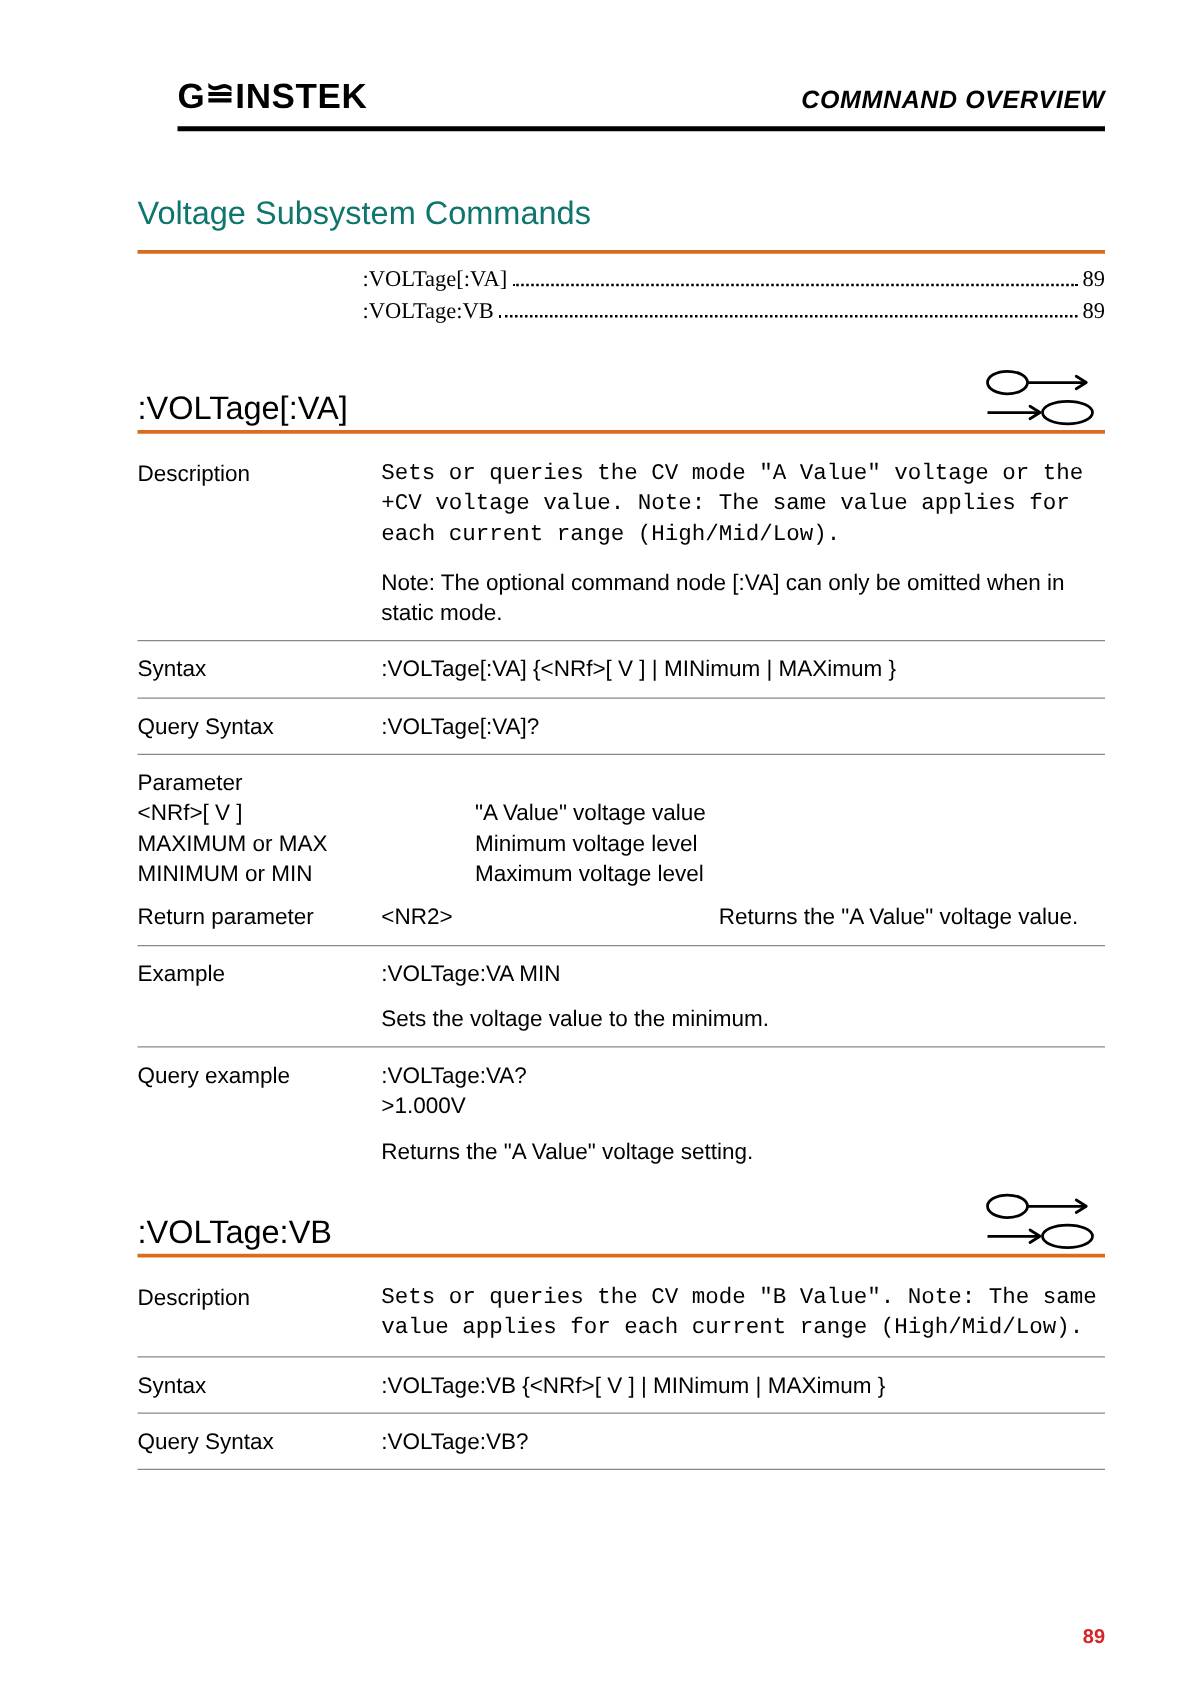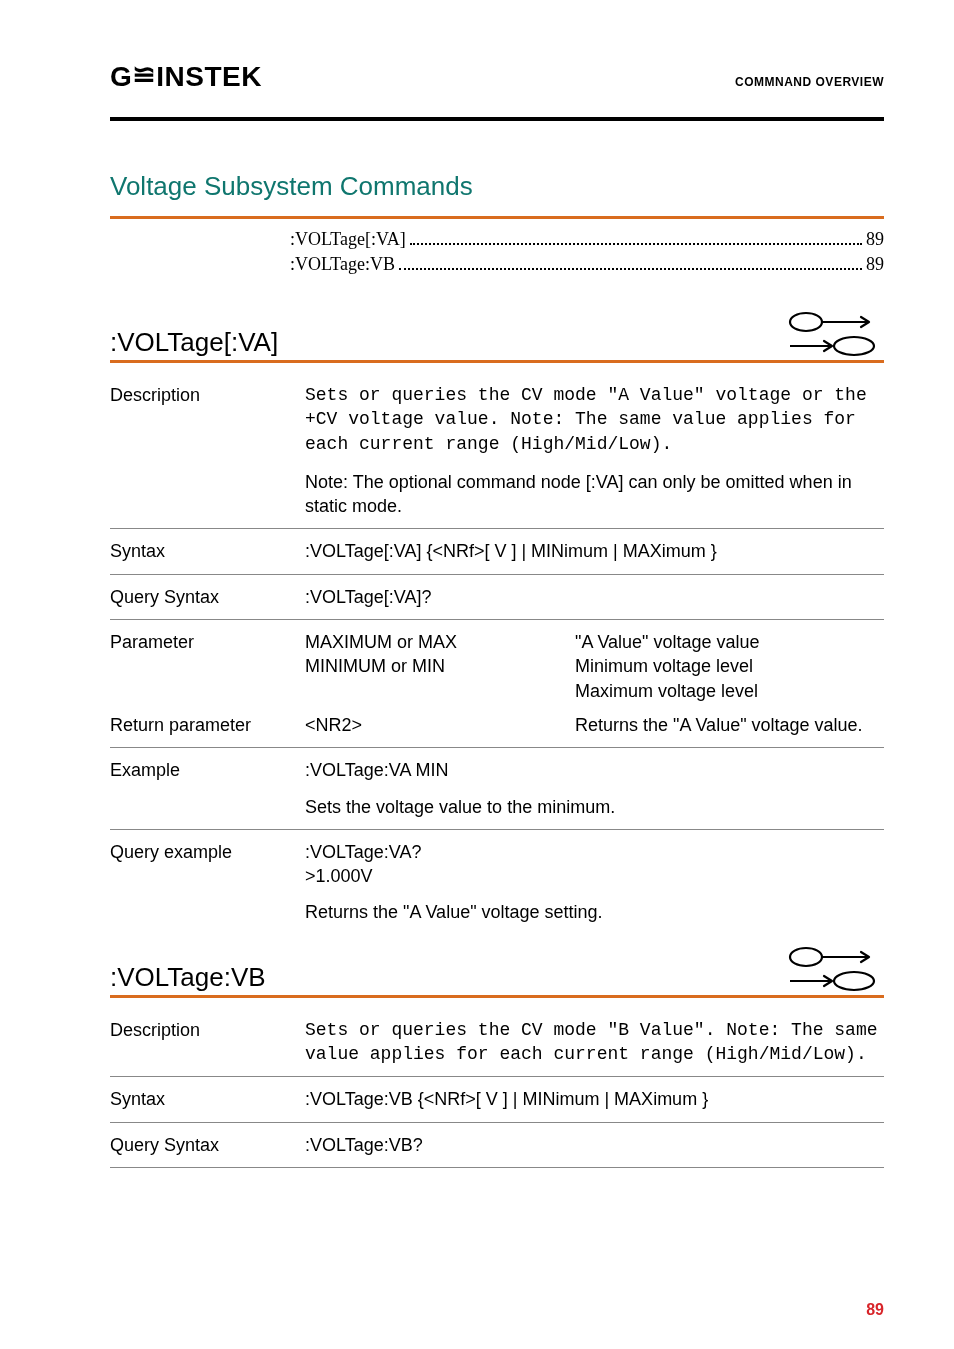--- a/index.html
+++ b/index.html
@@ -12,38 +12,40 @@
     color: #000;
   }
   .page {
     padding: 60px 70px 40px 110px;
   }
   .header {
     display: flex;
     justify-content: space-between;
     align-items: baseline;
     border-bottom: 4px solid #000;
-    padding-bottom: 24px;
+    padding-bottom: 8px;
     margin-bottom: 50px;
+    margin-left: 32px;
   }
   .logo {
     font-family: Arial, sans-serif;
     font-weight: 900;
     font-size: 28px;
     letter-spacing: 0.5px;
     color: #000;
   }
   .logo-accent {
     display: inline-block;
     transform: translateY(-2px);
   }
   .header-title {
-    font-size: 12px;
+    font-size: 20px;
     font-weight: bold;
     letter-spacing: 0.5px;
+    font-style: italic;
   }
   .section-title {
     font-size: 26px;
     font-weight: normal;
     color: #0f766e;
     padding-bottom: 2px;
     margin-bottom: 12px;
   }
   .orange-rule {
     border-bottom: 3px solid #d96c1e;
@@ -80,21 +82,21 @@
     font-weight: normal;
   }
   .set-query-icon svg { display: block; }
   .row {
     border-bottom: 1px solid #888;
     display: flex;
     padding: 10px 0;
     font-size: 18px;
     line-height: 1.35;
   }
-  .no-border { border-bottom: none; }
+  .no-border { border-bottom: none; flex-direction: column; }
   .label-col {
     width: 195px;
     flex-shrink: 0;
     font-family: Arial, sans-serif;
   }
   .value-col {
     flex: 1;
     font-family: Arial, sans-serif;
   }
   .serif { font-family: Liberation Mono, monospace; }
@@ -178,20 +180,21 @@
   <div class="row">
     <div class="label-col">Query Syntax</div>
     <div class="value-col">:VOLTage[:VA]?</div>
   </div>
 
   <div class="row no-border">
     <div class="label-col">Parameter</div>
     <div class="value-col">
       <div class="two-col">
         <div class="left">
+          <div>&lt;NRf&gt;[ V ]</div>
           <div>MAXIMUM or MAX</div>
           <div>MINIMUM or MIN</div>
         </div>
         <div class="right">
           <div>"A Value" voltage value</div>
           <div>Minimum voltage level</div>
           <div>Maximum voltage level</div>
         </div>
       </div>
     </div>

